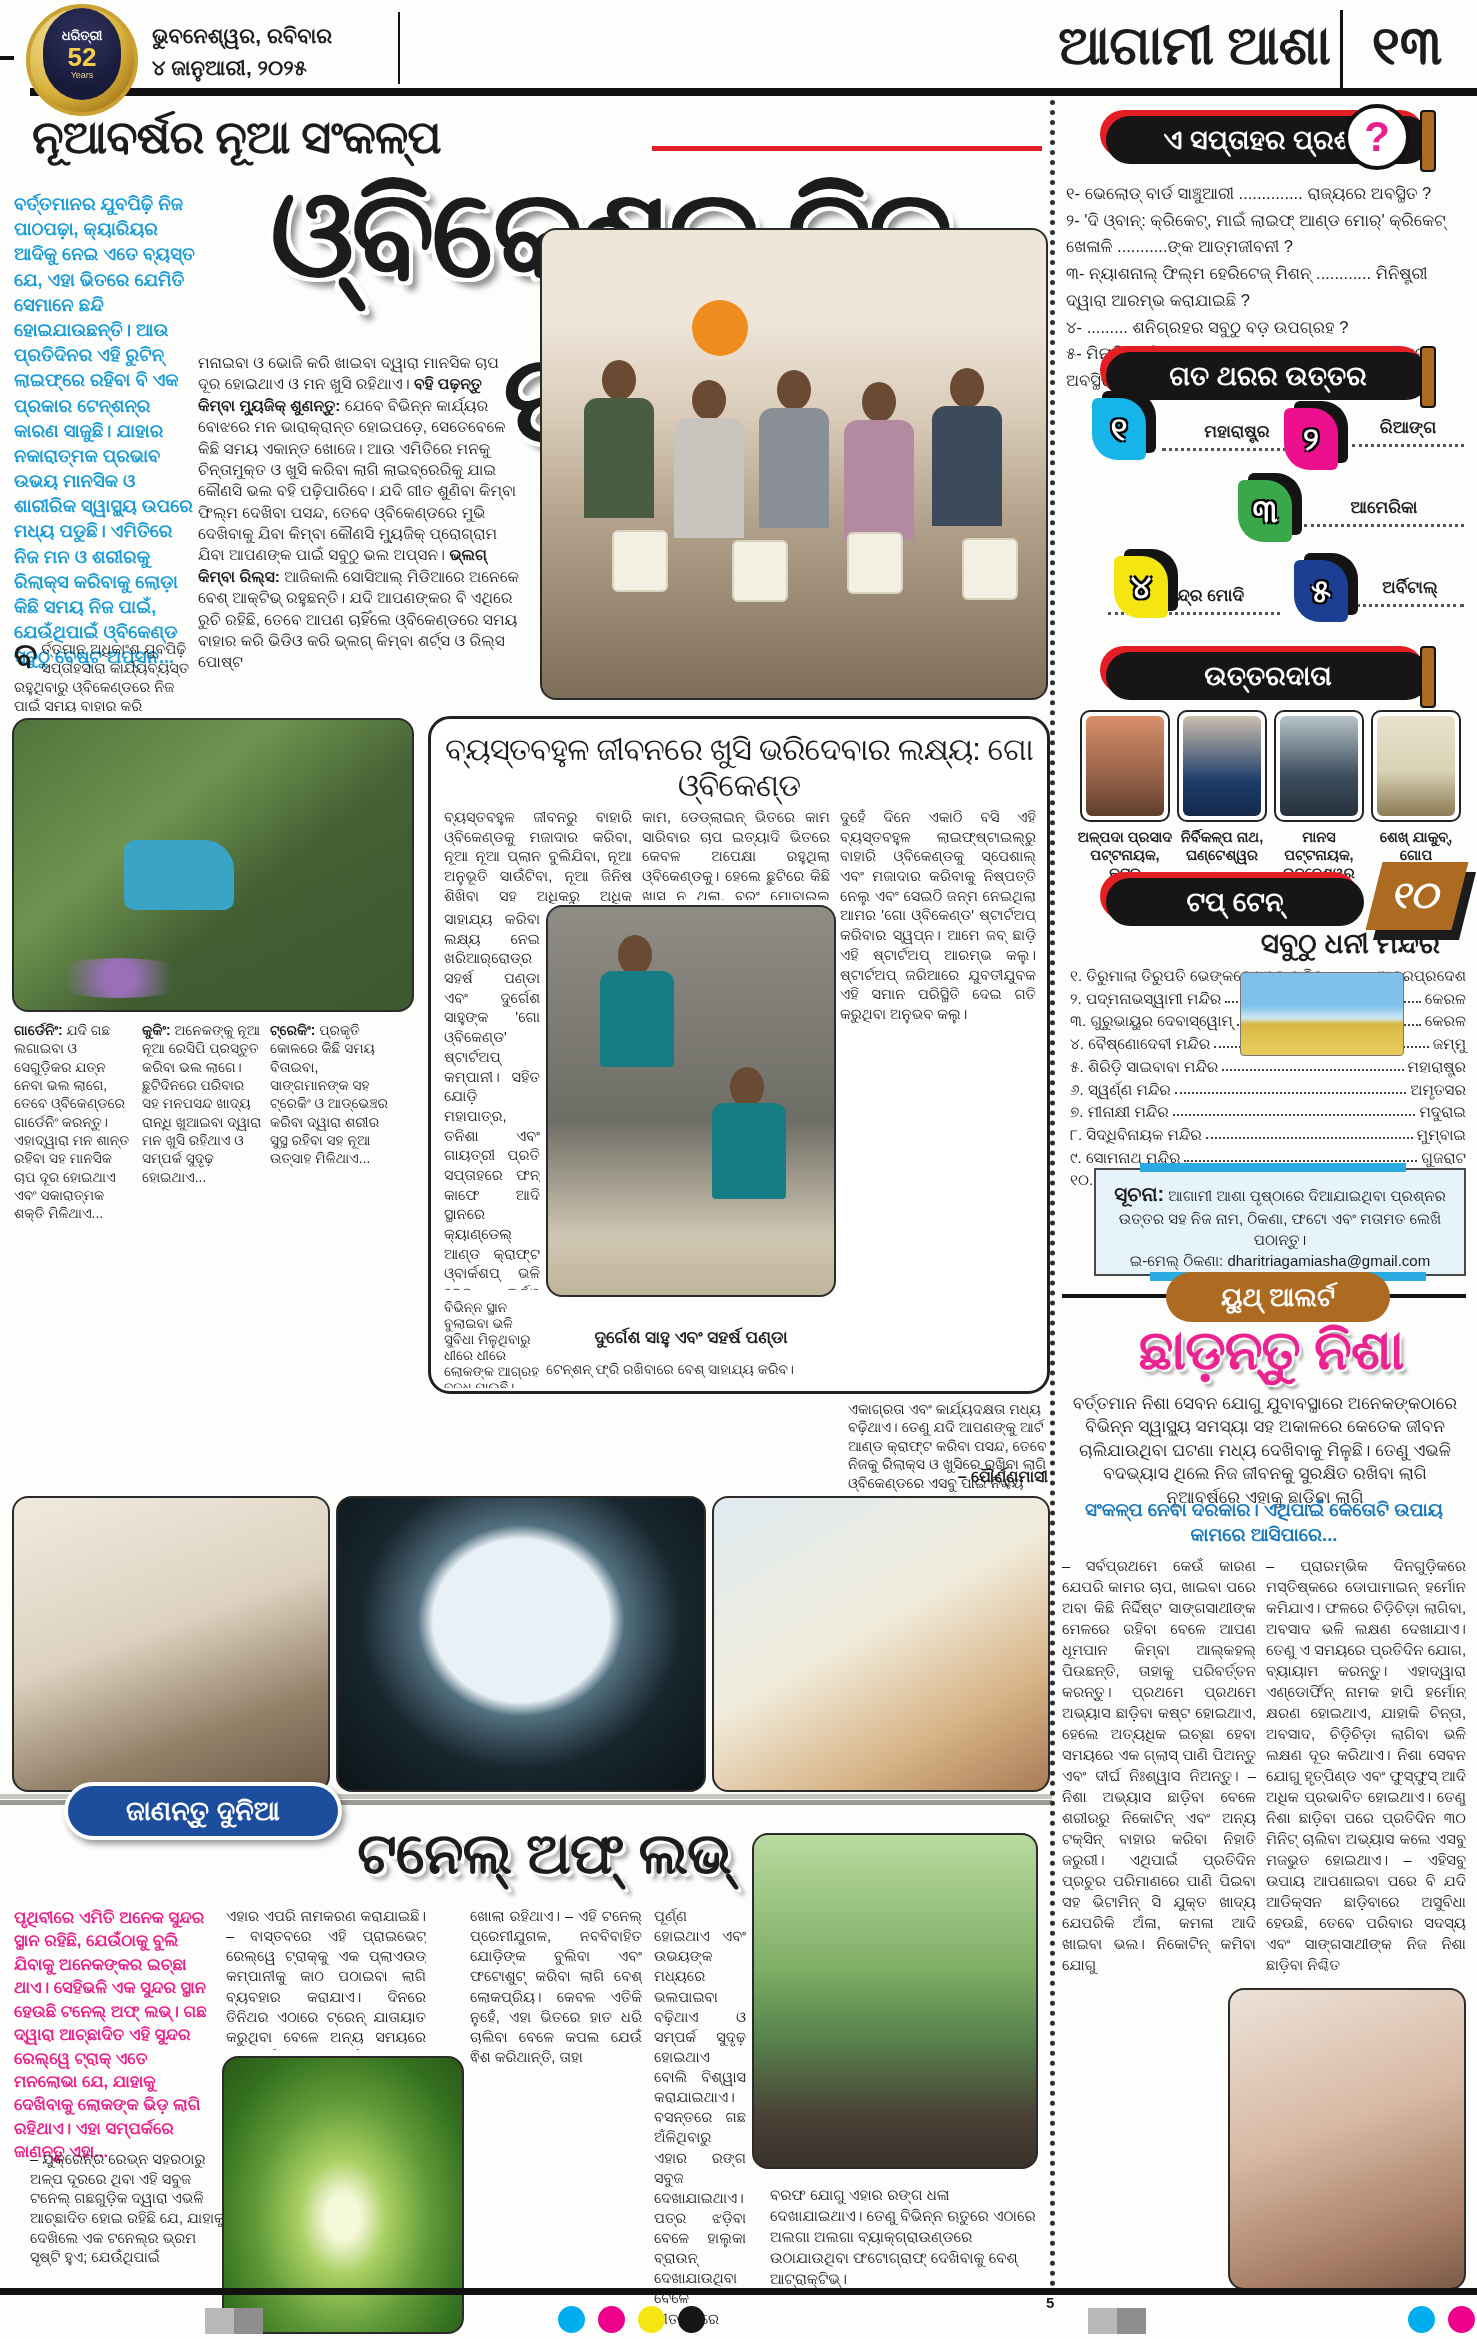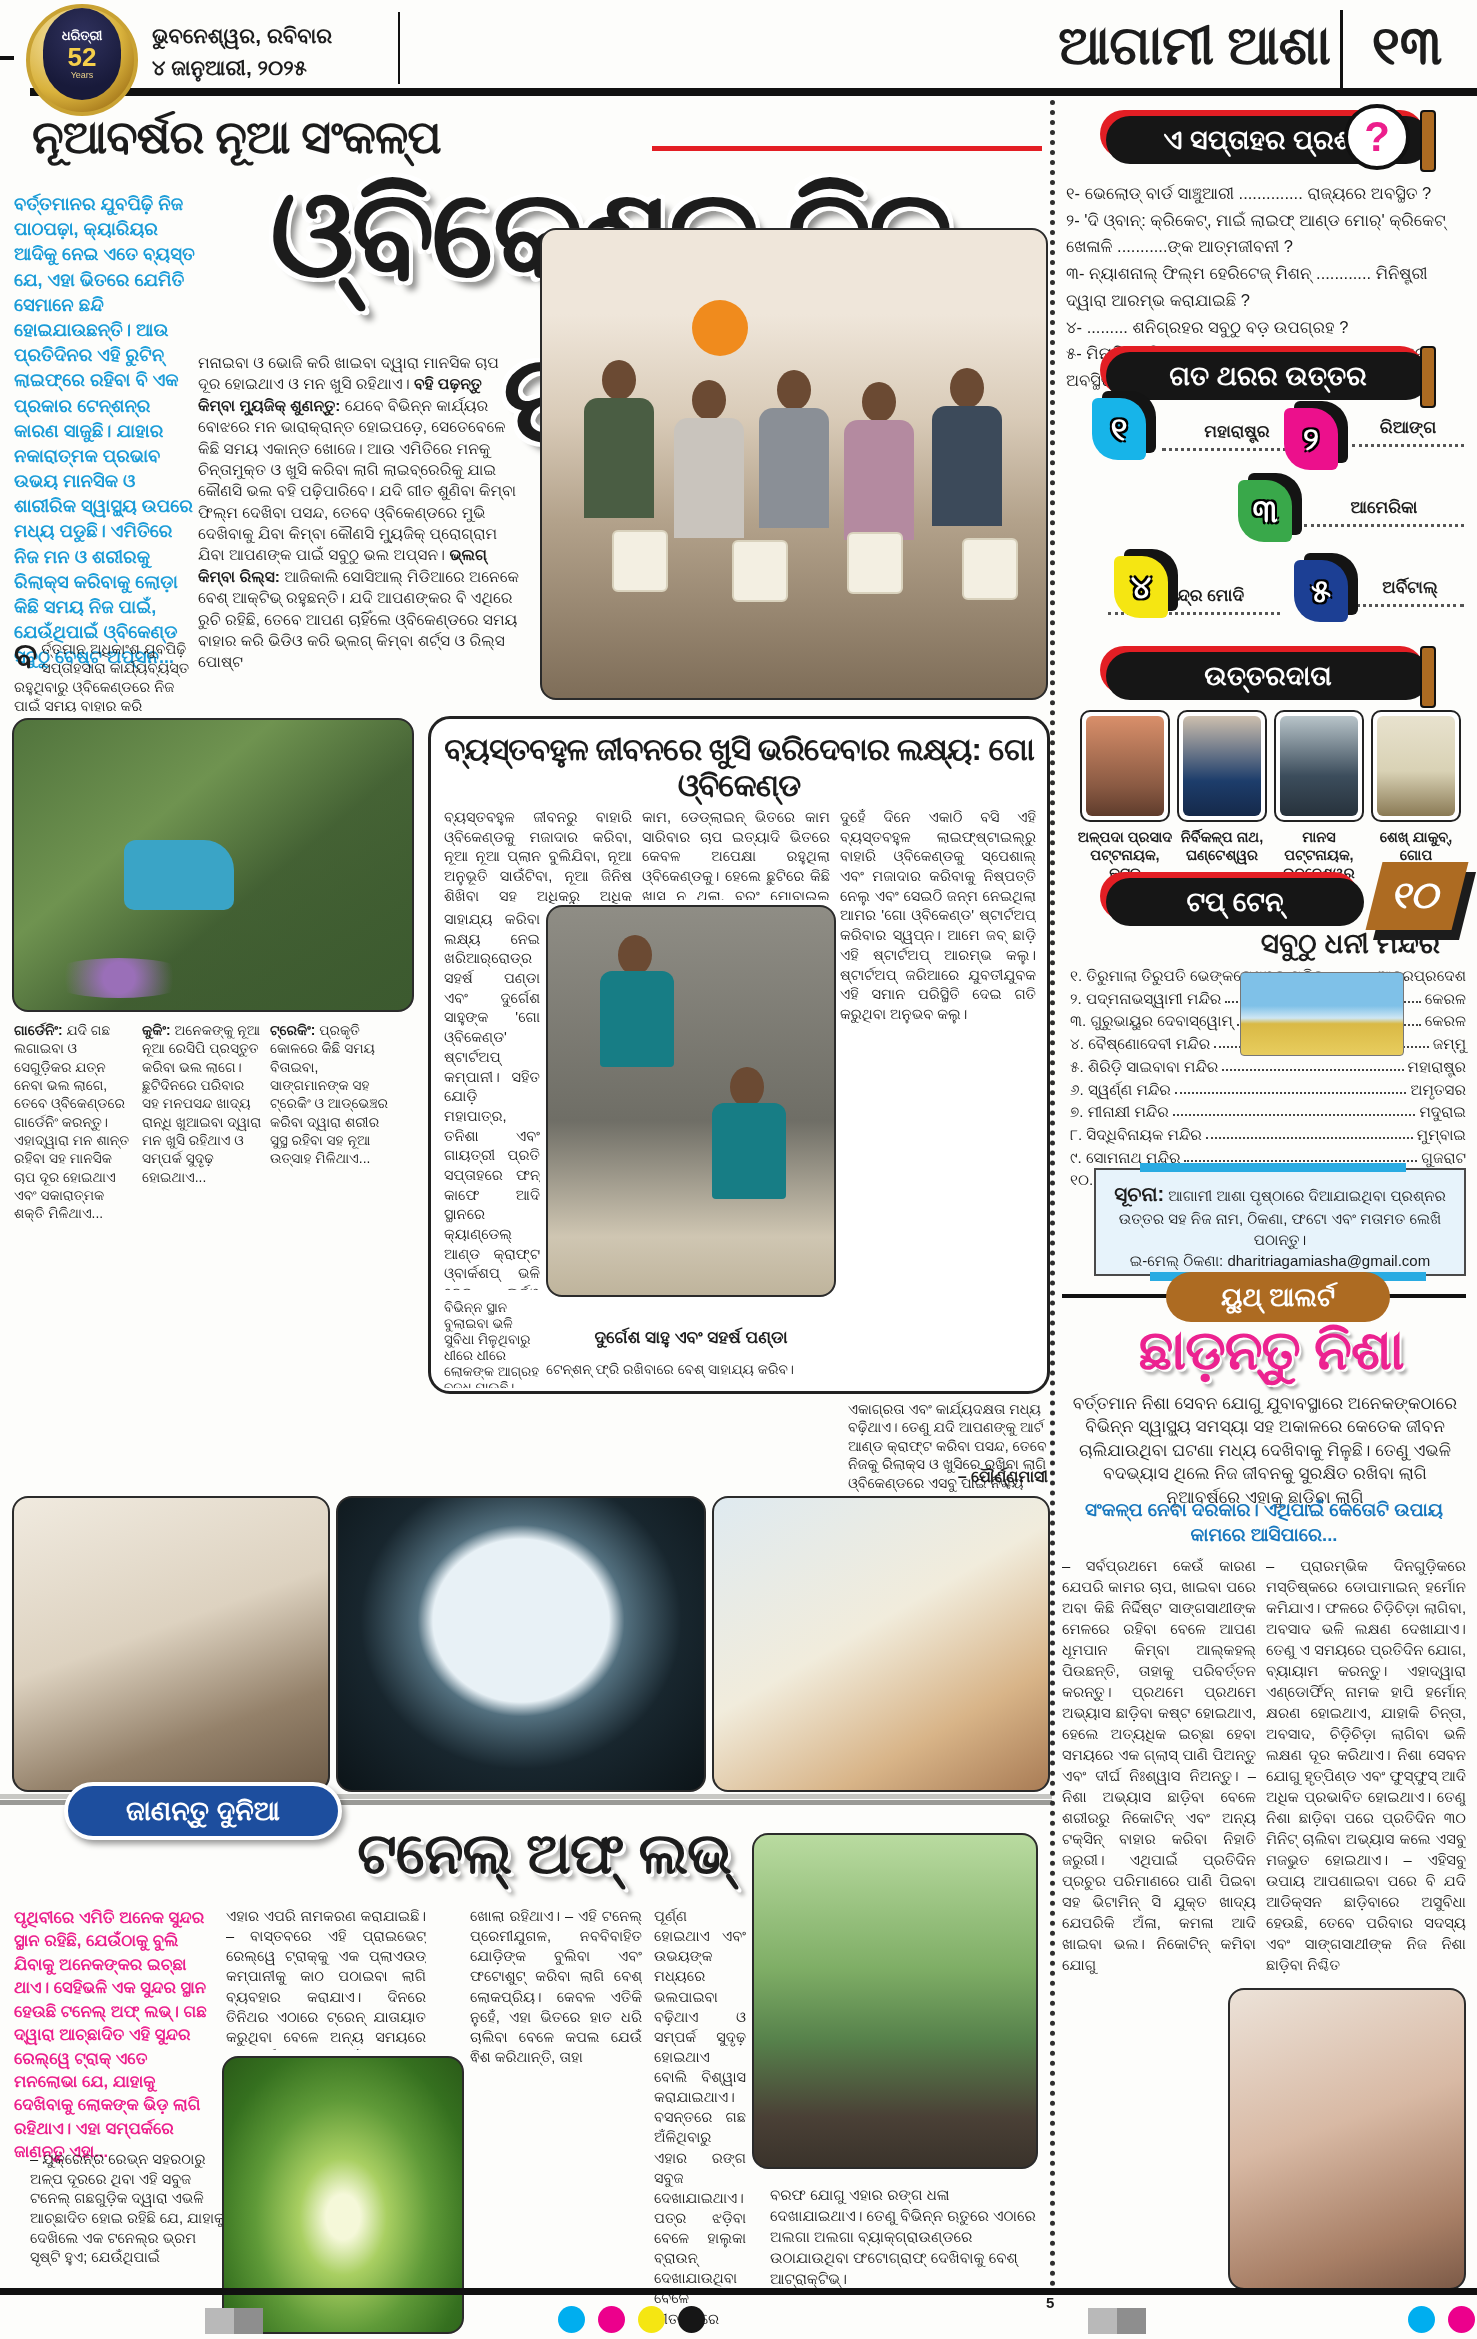--- a/index.html
+++ b/index.html
@@ -62,21 +62,21 @@
   background:linear-gradient(180deg,#7fc1e8 0 40%,#cfe7f4 55%,#d9b945 62%,#e8cd5e 100%)}
 #tunnel-photo{left:222px;top:2056px;width:242px;height:278px;
   background:radial-gradient(ellipse at 50% 58%,#f5f8d9 0 10%,#a9cf62 26%,#5f9a38 52%,#35701f 78%,#2a5a18)}
 #couple-photo{left:752px;top:1833px;width:286px;height:336px;
   background:linear-gradient(180deg,#b9dba0,#7fae66 40%,#56814b 62%,#4a4036 85%,#3a332b)}
 #smoke-photo{left:1228px;top:1988px;width:238px;height:302px;
   background:linear-gradient(160deg,#ece2d8,#d8b9a4 45%,#a87f66 80%,#7c5a47)}
 .cap{position:absolute;font-size:17px;font-weight:bold;text-align:center}
 
 #gw-box{left:428px;top:716px;width:622px;height:678px;border:3px solid #222;border-radius:22px;background:#fff}
-#gw-head{left:442px;top:732px;width:594px;font-size:31px;font-weight:700;text-align:center;letter-spacing:-1px}
+#gw-head{left:442px;top:732px;width:594px;font-size:31px;font-weight:400;text-align:center;letter-spacing:-1px}
 .gwcol{font-size:14.6px;line-height:1.35;text-align:justify}
 #gw-c1{left:444px;top:808px;width:188px;height:96px}
 #gw-c1b{left:444px;top:910px;width:96px;height:380px}
 #gw-c2{left:642px;top:808px;width:188px;height:92px}
 #gw-c3{left:840px;top:808px;width:196px;height:560px}
 #gw-caption{left:546px;top:1328px;width:290px}
 #gw-below-l{left:444px;top:1300px;width:96px;height:88px;font-size:13.5px}
 #gw-below-r{left:546px;top:1362px;width:290px;height:28px;font-size:13.8px}
 #gw-after{left:848px;top:1400px;width:200px;height:92px;font-size:14.2px;line-height:1.3}
 #gw-byline{left:930px;top:1468px;width:118px;font-size:16px;font-weight:900;text-align:right}

